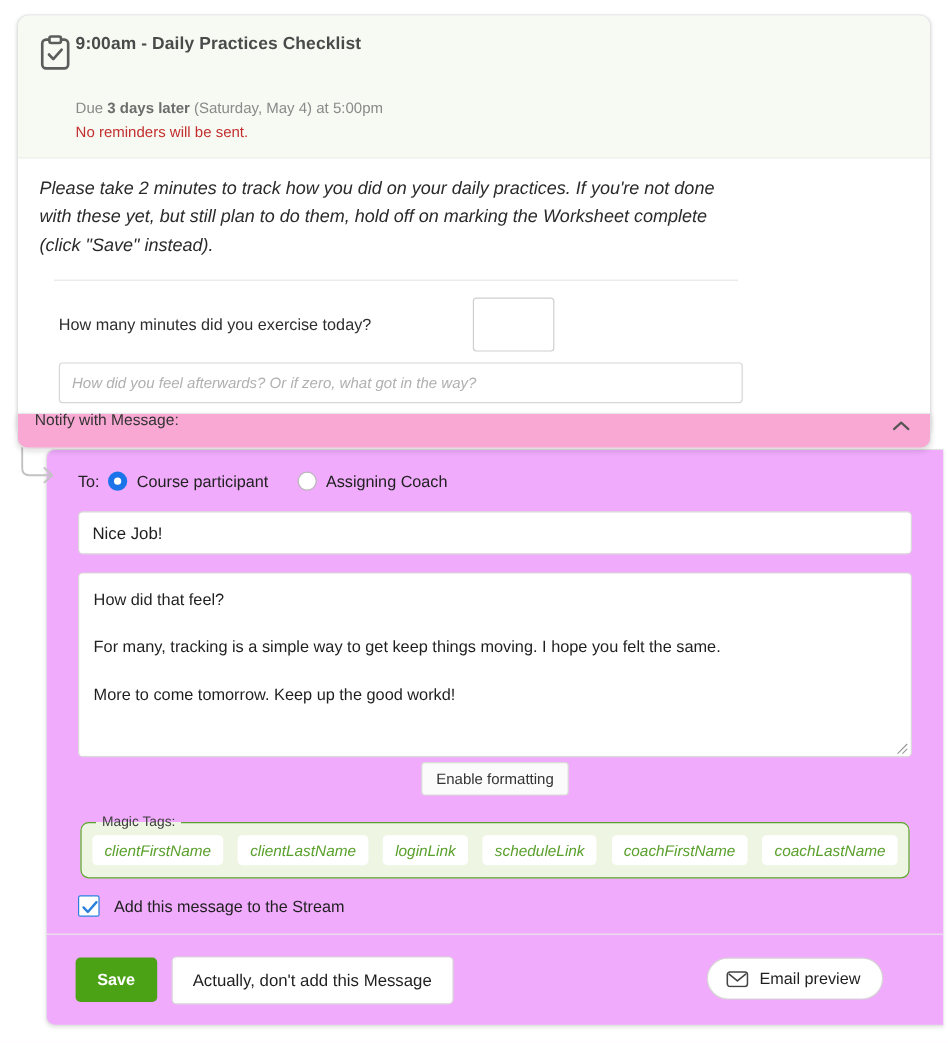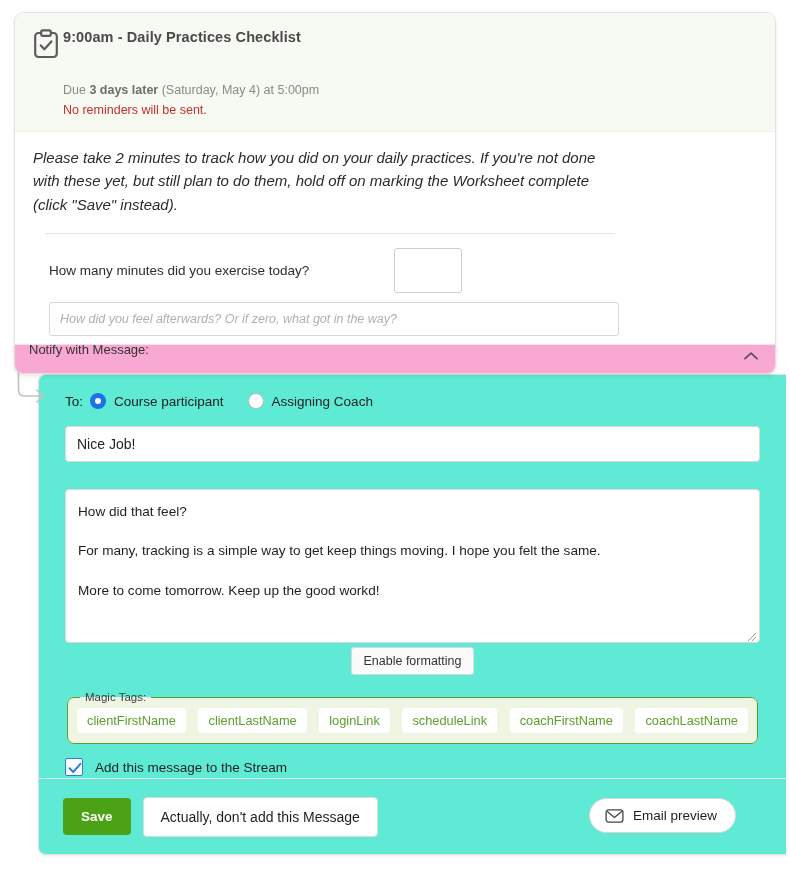--- a/index.html
+++ b/index.html
@@ -180,21 +180,21 @@
     z-index: 3;
   }
 
   
   .msg-panel {
     position: absolute;
     left: 38px;
     top: 374px;
     width: 748px;
     height: 481px;
-    background: #5eead4;
+    background: #f0abfc;
     border: 1px solid #e2e2e2;
     border-radius: 8px 0 0 8px;
     border-right: none;
     box-shadow: 0 1px 3px rgba(0,0,0,0.09);
     z-index: 2;
   }
   .msg-inner { padding: 18px 26px 0 26px; }
 
   .to-row {
     display: flex;
@@ -231,21 +231,21 @@
     width: 100%;
     height: 36px;
     border: 1px solid #d9d9d9;
     border-radius: 4px;
     padding: 4px 11px;
     font-family: "Liberation Sans", sans-serif;
     font-size: 14px;
     color: #1f1f1f;
     background: #fff;
     outline: none;
-    margin-bottom: 27px;
+    margin-bottom: 15px;
   }
 
   .body-wrap { position: relative; }
   .body-textarea {
     display: block;
     width: 100%;
     height: 154px;
     border: 1px solid #d9d9d9;
     border-radius: 4px;
     padding: 12px 12px;
@@ -295,20 +295,21 @@
     font-size: 11.5px;
     color: #3e3e3e;
     padding: 0 5px;
     margin-left: 3px;
   }
   .tag-list {
     display: flex;
     gap: 8px;
     flex-wrap: nowrap;
     justify-content: space-between;
+    font-style: italic;
   }
   .tag-chip {
     background: #ffffff;
     border-radius: 4px;
     color: #5aa02c;
     font-size: 12.8px;
     padding: 5px 10px;
     white-space: nowrap;
     cursor: pointer;
   }

